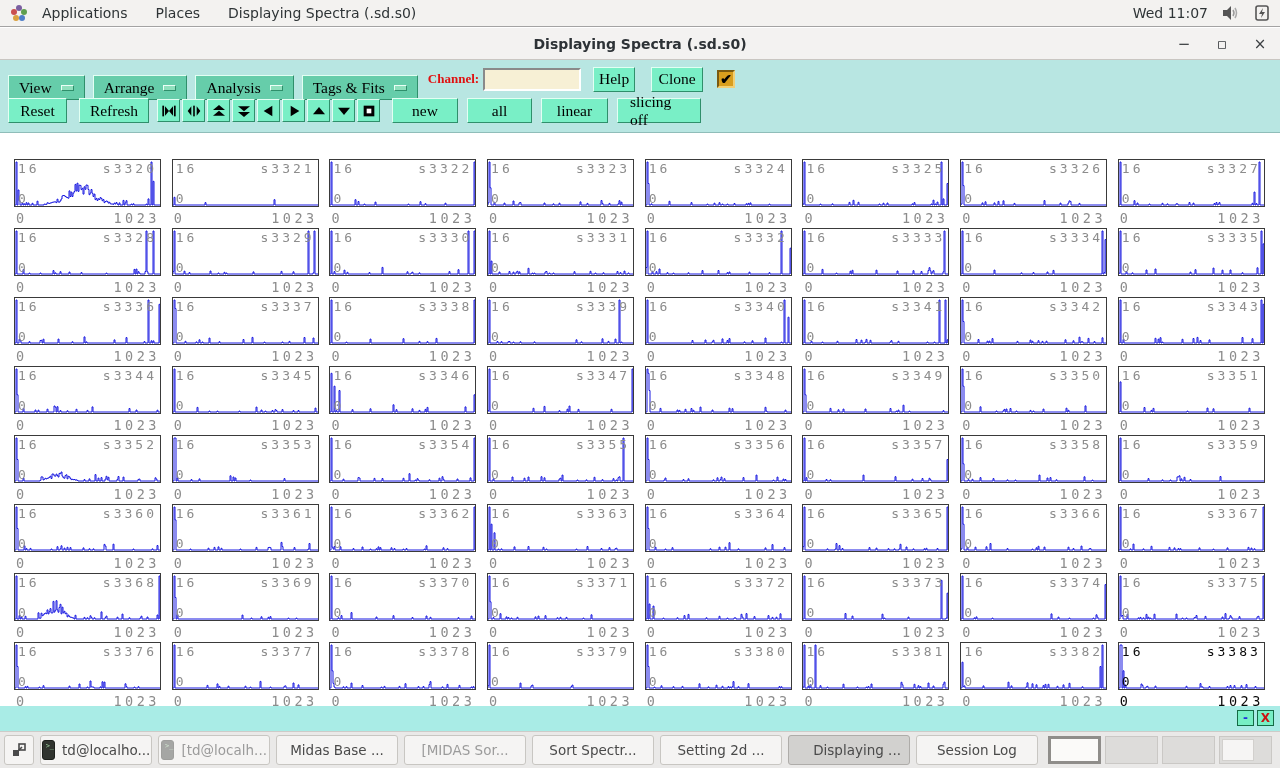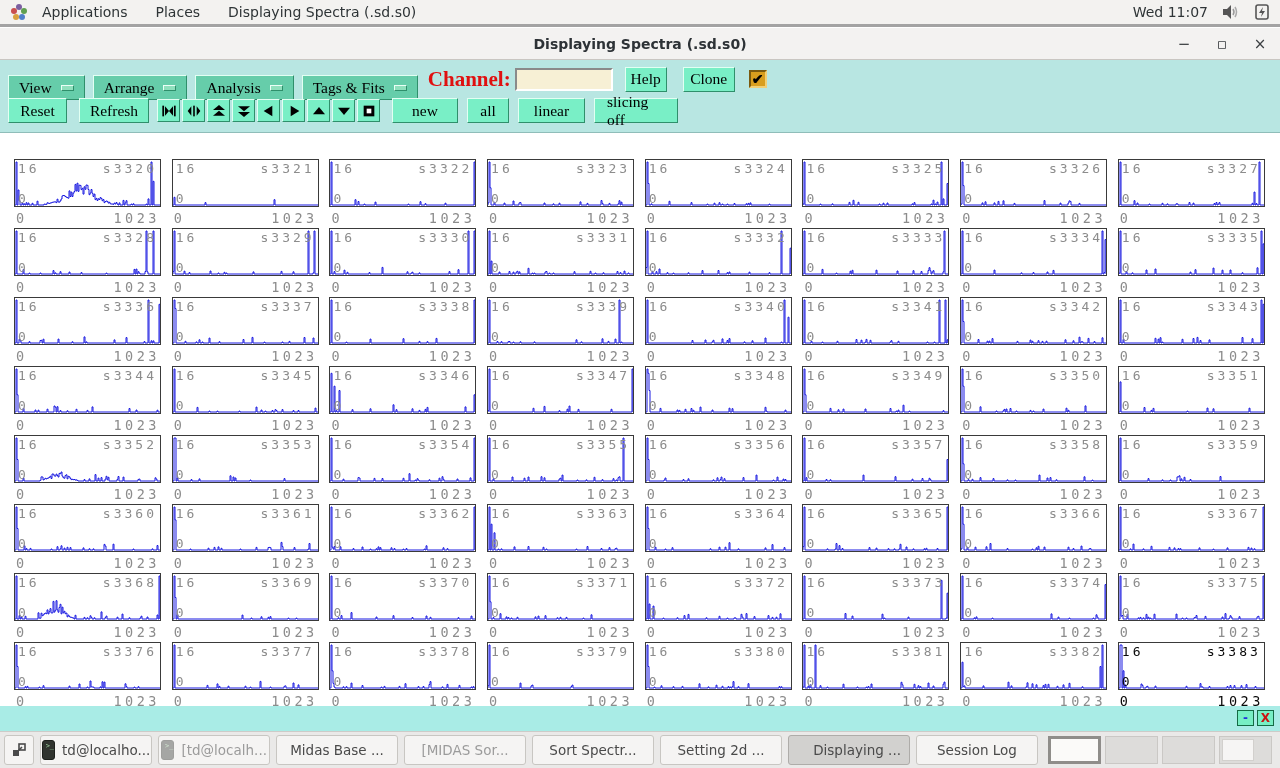--- a/index.html
+++ b/index.html
@@ -1,21 +1,21 @@
 <!DOCTYPE html>
 <html><head>
 <meta charset="utf-8">
 <style>
   * { margin:0; padding:0; box-sizing:border-box; }
   html,body { width:1280px; height:768px; overflow:hidden; background:#fff;
               font-family:"DejaVu Sans","Liberation Sans",sans-serif; }
 
   
   #topbar { position:absolute; left:0; top:0; width:1280px; height:27px;
-            background:#f3f2f0; border-bottom:3px solid #a3a3a3;
+            background:#f3f2f0; border-bottom:1px solid #a3a3a3;
             display:flex; align-items:center; font-size:14px; color:#2e3436; }
   #topbar .tb-item { padding:0 14px; height:100%; display:flex; align-items:center; cursor:default; }
   #app-menu-icon { margin-left:10px; width:18px; height:18px; }
   #clock-area { margin-left:auto; display:flex; align-items:center; gap:14px; padding-right:10px; }
 
   
   #titlebar { position:absolute; left:0; top:28px; width:1280px; height:32px;
               background:#f3f2f1; border-bottom:1px solid #c9c6c2;
               display:flex; align-items:center; justify-content:center; }
   #window-title { font-size:14px; font-weight:bold; color:#2d3236; }
@@ -29,40 +29,40 @@
              font-family:"Liberation Serif","DejaVu Serif",serif; }
   .trow { position:absolute; left:8px; display:flex; align-items:center; }
   #trow1 { top:6px; height:26px; }
   #trow2 { top:37px; height:27px; }
   .tbtn { height:25px; display:flex; align-items:center; justify-content:center;
           background:#79efc6; color:#000; font-size:15.5px; padding:0 12px;
           border:1px solid; border-color:#e2fff3 #2f8f6b #2f8f6b #e2fff3; cursor:default; }
   .menubtn { background:#66cdaa; margin-right:8px; padding:0 10px;margin-top:17px; }
   .menu-ind { display:inline-block; width:13px; height:6px; margin-left:9px; background:#8fe0bd;
               border:1px solid; border-color:#eafff6 #2f8f6b #2f8f6b #eafff6; }
-  #channel-label { color:#e01010; font-weight:bold; font-size:21px; margin:0 4px 0 2px; }
+  #channel-label { color:#e01010; font-weight:bold; font-size:13px; margin:0 4px 0 2px; }
   #channel-input { width:98px; height:23px; background:#f7f0d5; border:2px solid;
                    border-color:#8a8a8a #ffffff #ffffff #8a8a8a; outline:none;
                    font-family:"Liberation Serif",serif; font-size:14px; padding:0 4px; }
   #help-btn { margin-left:12px; width:42px; }
   #clone-btn { margin-left:16px; width:52px; }
   #slice-checkbox { margin-left:14px; width:18px; height:18px; background:#d89e1e;
                     border:2px solid; border-color:#7a5a10 #f2cf74 #f2cf74 #7a5a10;
                     display:flex; align-items:center; justify-content:center;
                     font-size:14px; font-weight:bold; color:#000; cursor:default; }
   #reset-btn { width:59px; }
   #refresh-btn { width:70px; margin-left:12px; }
   #nav-icons { display:flex; gap:2px; margin-left:8px; }
   .icon-btn { width:23px; height:23px; background:#79efc6; border:1px solid;
               border-color:#e2fff3 #2f8f6b #2f8f6b #e2fff3;
               display:flex; align-items:center; justify-content:center; cursor:default; }
   .icon-btn svg { display:block; }
   .wbtn2 { margin-left:9px; }
   #new-btn { width:66px; margin-left:12px; }
-  #all-btn { width:42px; }
+  #all-btn { width:65px; }
   #linear-btn { width:67px; }
   #slicing-btn { width:84px; }
 
   
   #content { position:absolute; left:0; top:144px; width:1280px; height:573px; background:#ffffff; }
   #grid { position:absolute; left:14px; top:15px;
           display:grid; grid-template-columns:repeat(8,147px); column-gap:10.7px; }
   .panel { width:147px; height:69px; position:relative; }
   .pbox { position:relative; width:147px; height:48px; border:1px solid #3a3a3a; background:#fff; overflow:hidden; }
   .pbox svg { position:absolute; left:0; top:0; }

